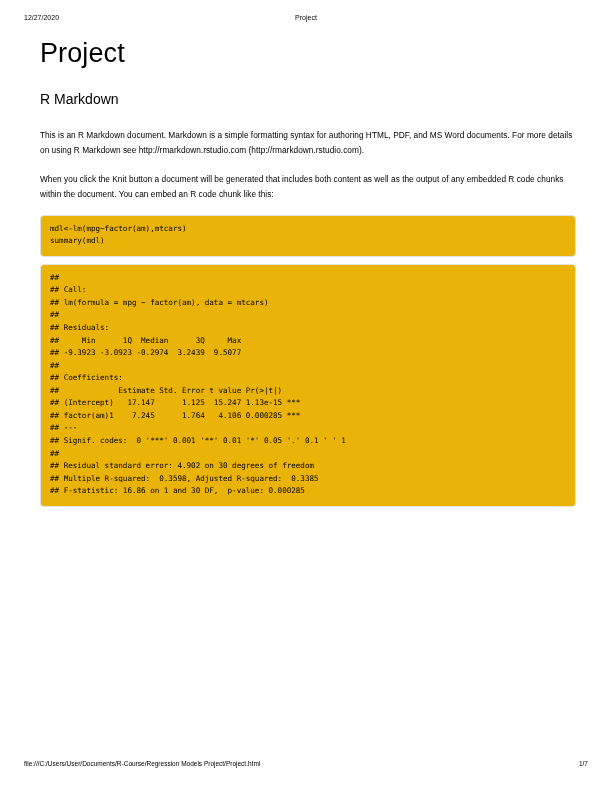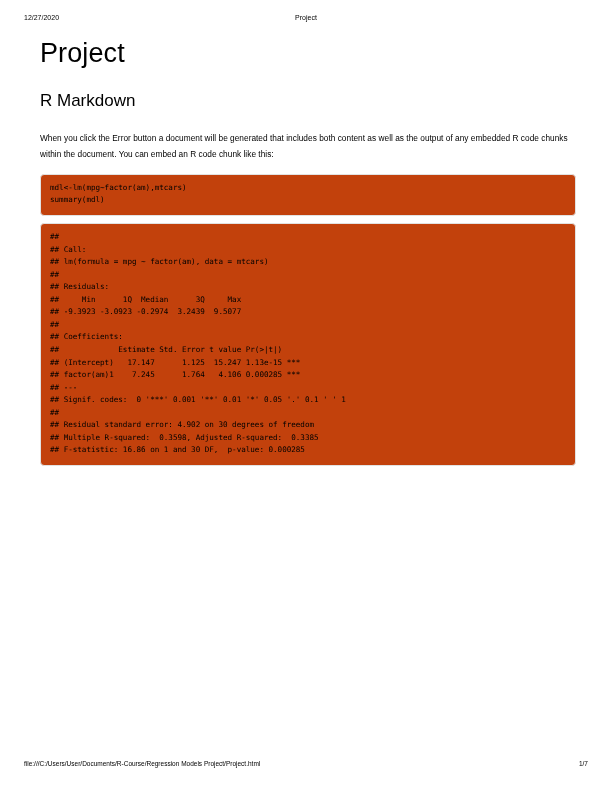--- a/index.html
+++ b/index.html
@@ -76,41 +76,41 @@
 
   h1.doc-title {
     font-size: 27px;
     font-weight: normal;
     line-height: 1.15;
     margin: 0 0 22px 0;
     letter-spacing: 0.1px;
     color: #000;
   }
   h2.doc-subtitle {
-    font-size: 17px;
+    font-size: 14px;
     font-weight: normal;
     line-height: 1.2;
     margin: 0 0 20px 0;
     color: #000;
   }
 
   p.para {
     font-size: 8.3px;
     line-height: 15.2px;
     margin: 0 0 14px 0;
     color: #000;
     letter-spacing: 0.02px;
   }
   p.para:last-of-type { margin-bottom: 0; }
 
   
   .chunk {
     border: 1px solid #e2e2e2;
     border-radius: 4px;
-    background: #c2410c;
+    background: #eab308;
     padding: 7px 9px 8px 9px;
     margin: 0 0 7px 0;
     box-sizing: border-box;
   }
   .chunk pre {
     margin: 0;
     font-family: "DejaVu Sans Mono", monospace;
     font-size: 7.6px;
     line-height: 12.6px;
     color: #000;
@@ -128,22 +128,23 @@
   <span class="ph-date">12/27/2020</span>
   <span class="ph-title">Project</span>
 </div>
 
 <div class="doc">
 
   <h1 class="doc-title">Project</h1>
 
   <h2 class="doc-subtitle">R Markdown</h2>
 
+  <p class="para">This is an R Markdown document. Markdown is a simple formatting syntax for authoring HTML, PDF, and MS Word documents. For more details on using R Markdown see http://rmarkdown.rstudio.com (http://rmarkdown.rstudio.com).</p>
 
-  <p class="para">When you click the Error button a document will be generated that includes both content as well as the output of any embedded R code chunks within the document. You can embed an R code chunk like this:</p>
+  <p class="para">When you click the Knit button a document will be generated that includes both content as well as the output of any embedded R code chunks within the document. You can embed an R code chunk like this:</p>
 
   <div style="height:12px"></div>
 
   <div class="chunk source">
     <pre>mdl&lt;-lm(mpg~factor(am),mtcars)
 summary(mdl)</pre>
   </div>
 
   <div class="chunk output">
     <pre>## 

